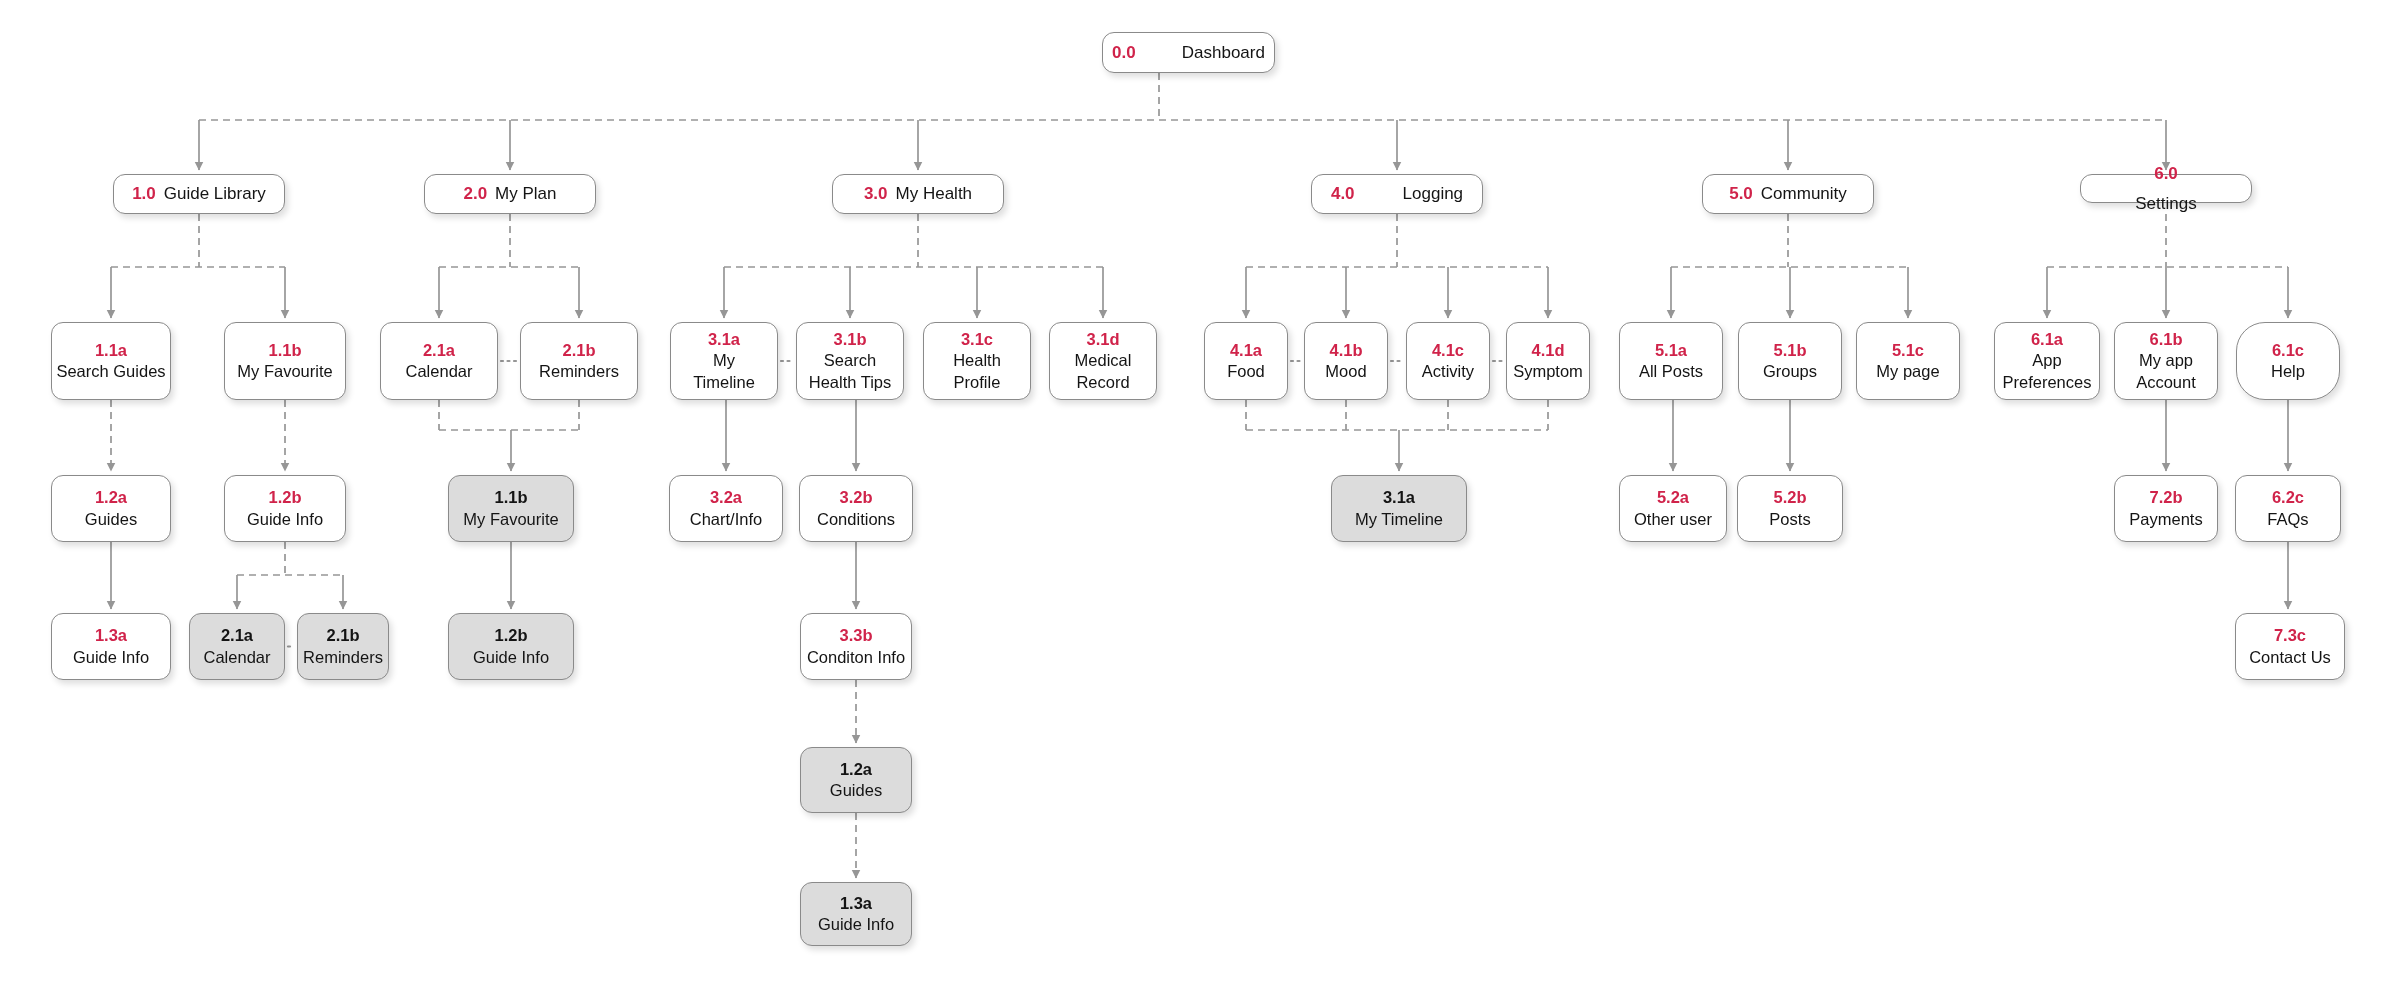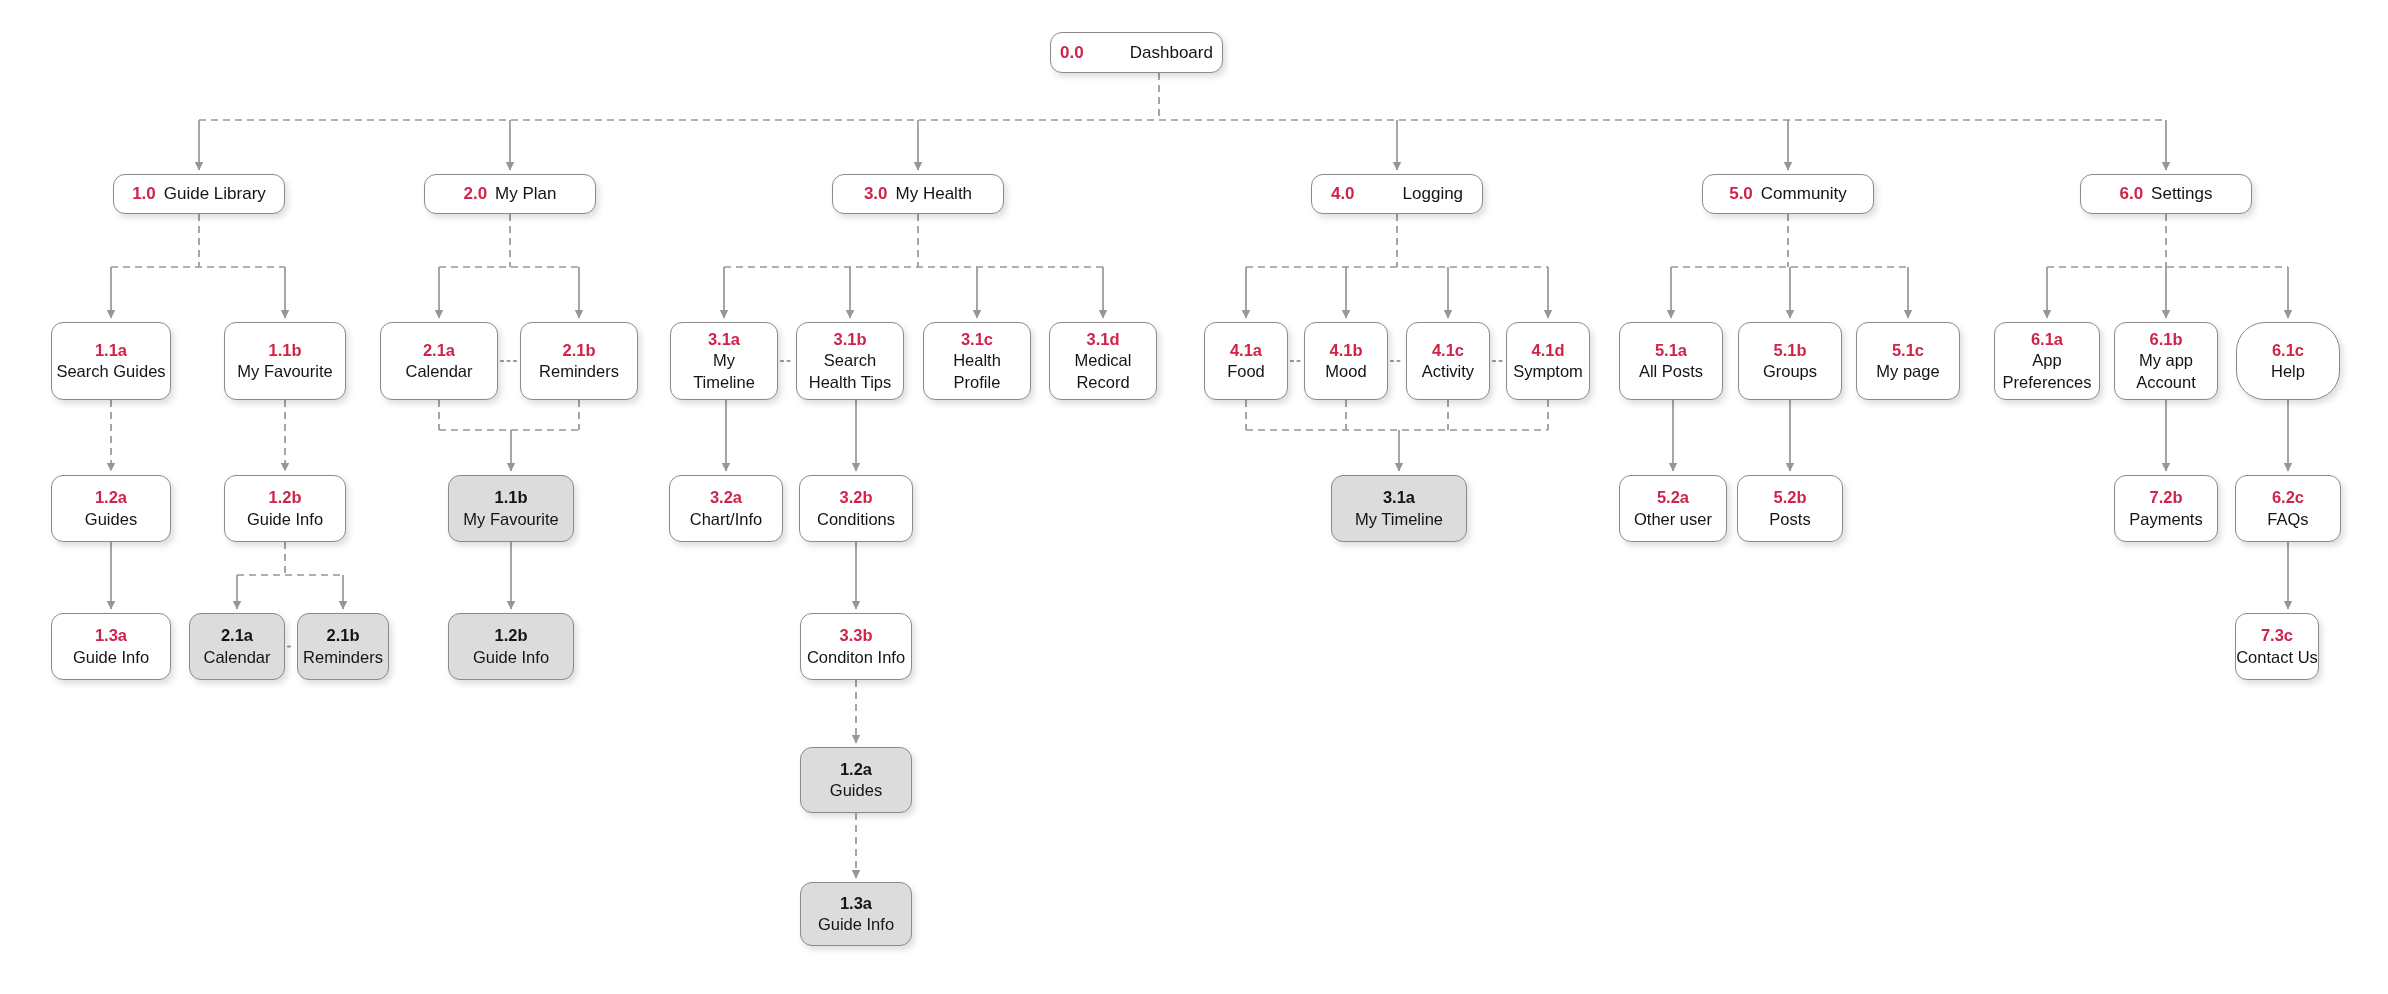--- a/index.html
+++ b/index.html
@@ -103,21 +103,21 @@
         <path d="M2288 400 L2288 471" class="edge-solid" marker-end="url(#arrow)"></path>
         <path d="M2288 542 L2288 609" class="edge-solid" marker-end="url(#arrow)"></path>
         <path d="M501 361 L517 361" class="edge-dotted"></path>
         <path d="M781 361 L793 361" class="edge-dotted"></path>
         <path d="M1291 361 L1301 361" class="edge-dotted"></path>
         <path d="M1391 361 L1403 361" class="edge-dotted"></path>
         <path d="M1493 361 L1503 361" class="edge-dotted"></path>
         <path d="M288 646.5 L294 646.5" class="edge-dotted"></path>
       </g>
   </svg>
-<div class="node inline" style="left: 1050px; top: 32px; width: 173px; height: 41px; gap: 46px;">
+<div class="node inline" style="left: 1102px; top: 32px; width: 173px; height: 41px; gap: 46px;">
       <span class="code">0.0</span>
       <span class="label">Dashboard</span>
     </div>
     <div class="node inline" style="left: 113px; top: 174px; width: 172px; height: 40px;">
       <span class="code">1.0</span>
       <span class="label">Guide Library</span>
     </div>
     <div class="node inline" style="left: 424px; top: 174px; width: 172px; height: 40px;">
       <span class="code">2.0</span>
       <span class="label">My Plan</span>
@@ -127,21 +127,21 @@
       <span class="label">My Health</span>
     </div>
     <div class="node inline" style="left: 1311px; top: 174px; width: 172px; height: 40px; gap: 48px;">
       <span class="code">4.0</span>
       <span class="label">Logging</span>
     </div>
     <div class="node inline" style="left: 1702px; top: 174px; width: 172px; height: 40px;">
       <span class="code">5.0</span>
       <span class="label">Community</span>
     </div>
-    <div class="node inline" style="left: 2080px; top: 174px; width: 172px; height: 40px;">
+    <div class="node inline" style="left: 2080px; top: 174px; width: 172px; height: 29px; flex-direction: column;">
       <span class="code">6.0</span>
       <span class="label">Settings</span>
     </div>
     <div class="node" style="left: 51px; top: 322px; width: 120px; height: 78px;">
       <span class="code">1.1a</span>
       <span class="label">Search Guides</span>
     </div>
     <div class="node" style="left: 224px; top: 322px; width: 122px; height: 78px;">
       <span class="code">1.1b</span>
       <span class="label">My Favourite</span>
@@ -269,21 +269,21 @@
       <span class="label">Reminders</span>
     </div>
     <div class="node grey" style="left: 448px; top: 613px; width: 126px; height: 67px;">
       <span class="code">1.2b</span>
       <span class="label">Guide Info</span>
     </div>
     <div class="node" style="left: 800px; top: 613px; width: 112px; height: 67px;">
       <span class="code">3.3b</span>
       <span class="label">Conditon Info</span>
     </div>
-    <div class="node" style="left: 2235px; top: 613px; width: 84px; height: 67px;">
+    <div class="node" style="left: 2235px; top: 613px; width: 110px; height: 67px;">
       <span class="code">7.3c</span>
       <span class="label">Contact Us</span>
     </div>
     <div class="node grey" style="left: 800px; top: 747px; width: 112px; height: 66px;">
       <span class="code">1.2a</span>
       <span class="label">Guides</span>
     </div>
     <div class="node grey" style="left: 800px; top: 882px; width: 112px; height: 64px;">
       <span class="code">1.3a</span>
       <span class="label">Guide Info</span>

